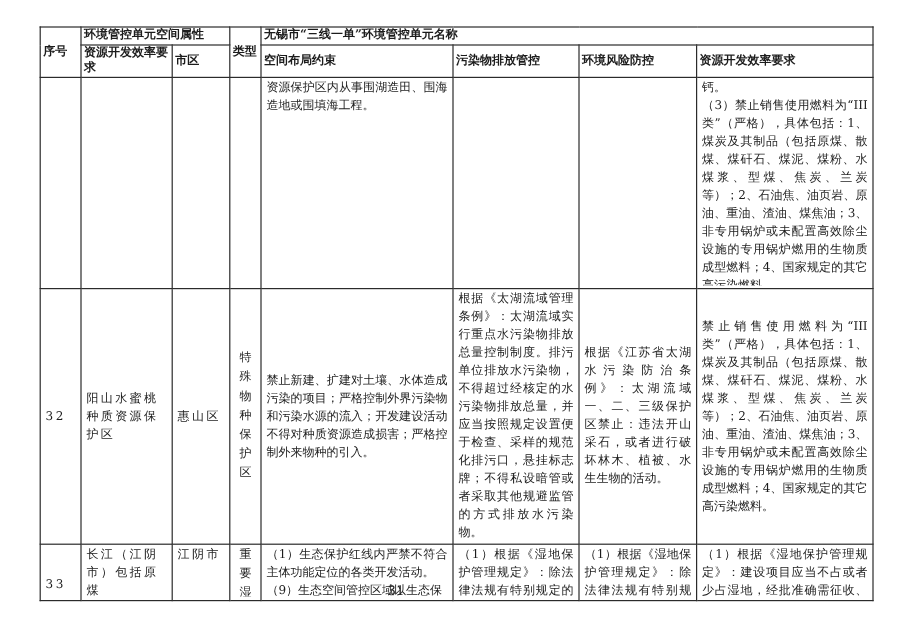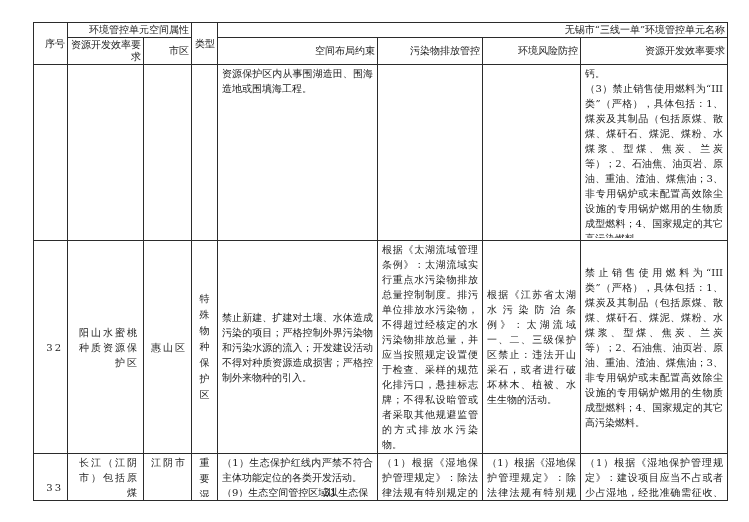--- a/index.html
+++ b/index.html
@@ -9,25 +9,25 @@
   }
   table.doc-table{
     position:absolute;left:33px;top:22px;width:694px;
     border-collapse:collapse;table-layout:fixed;
   }
   .doc-table td{
     border:1px solid #2b2b2b;padding:1px 4px;vertical-align:middle;
     font-size:10px;line-height:15px;overflow:hidden;
   }
   .hdr td{
-    text-align:right;font-weight:normal;line-height:12px;vertical-align:middle;padding:1px 2px;
+    text-align:left;font-weight:bold;line-height:12px;vertical-align:middle;padding:1px 2px;
   }
   td.body-text{text-align:justify;vertical-align:middle;white-space:pre-line;}
   td.top-align{vertical-align:top;}
-  td.center-cell{text-align:right;letter-spacing:2px;}
+  td.center-cell{text-align:left;letter-spacing:2px;}
   td.type-cell{text-align:center;white-space:pre-line;line-height:16px;padding:1px 0;}
   .clip{max-height:42px;overflow:hidden;}
   .clip-big{max-height:172px;overflow:hidden;}
   .page-num{
     position:absolute;left:0;top:486px;width:660px;text-align:center;
     font-size:11px;color:#222;
   }
 </style>
 </head>
 <body>

